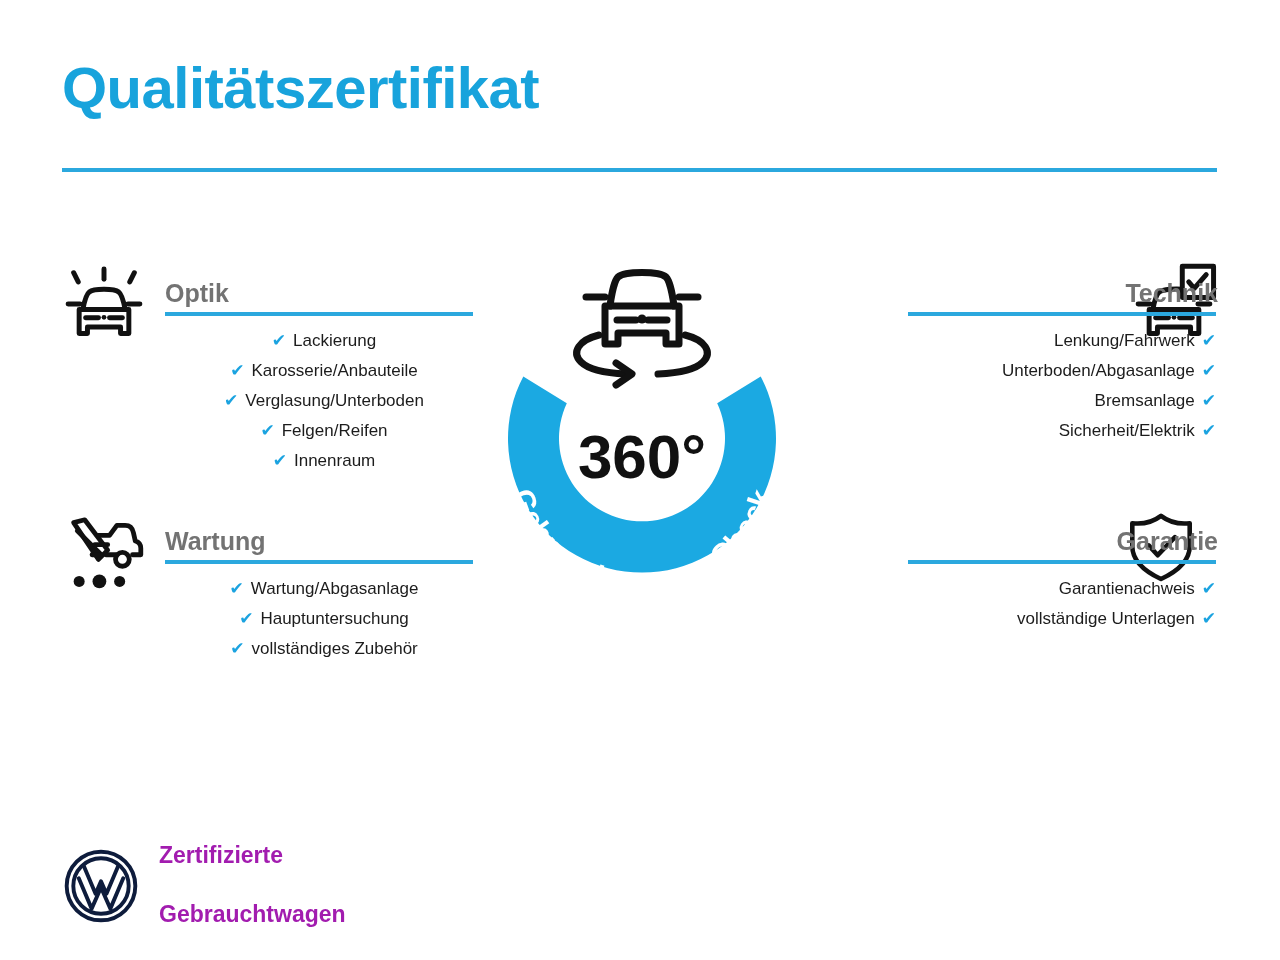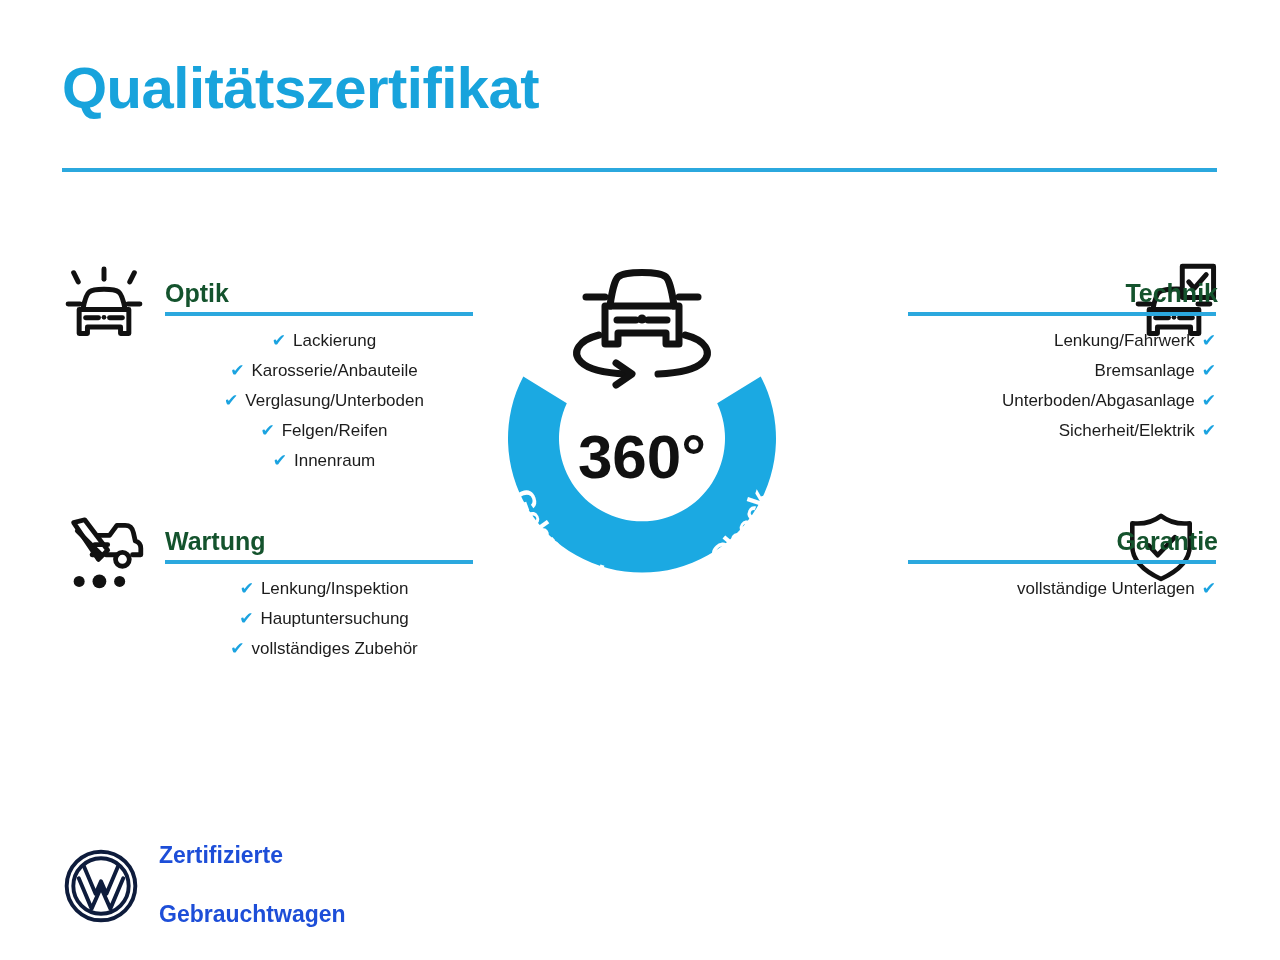--- a/index.html
+++ b/index.html
@@ -56,21 +56,21 @@
 
   .block-head {
     position: relative;
     height: 46px;
   }
   .block-title {
     position: absolute;
     bottom: 8px;
     font-size: 25px;
     font-weight: 700;
-    color: #14532d;
+    color: #737373;
     white-space: nowrap;
   }
   .left .block-title  { left: 107px; }
   .right .block-title { right: 0px; margin-top: 20px; }
 
   .block-rule {
     position: absolute;
     height: 4px;
     background: #2BA8DE;
     width: 308px;
@@ -131,21 +131,21 @@
     top: 812px;
     display: flex;
     align-items: center;
     gap: 19px;
   }
   .vw-mark { width: 78px; height: 78px; display: block; }
   .footer-text {
     font-size: 23px;
     font-weight: 700;
     line-height: 1.28;
-    color: #1d4ed8;
+    color: #a21caf;
     white-space: pre-line;
   }
 </style>
 </head>
 <body>
 
 <div class="page">
 
   <div class="page-title">Qualitätszertifikat</div>
   <div class="header-rule"></div>
@@ -193,21 +193,21 @@
           <circle cx="23" cy="82" r="6" fill="#111" stroke="none"></circle>
           <circle cx="45" cy="82" r="7.5" fill="#111" stroke="none"></circle>
           <circle cx="67" cy="82" r="6" fill="#111" stroke="none"></circle>
         </svg>
       </span>
       <div class="block-head">
         <div class="block-title">Wartung</div>
         <div class="block-rule"></div>
       </div>
       <ul class="check-list">
-        <li><span class="tick">✔</span><span>Lenkung/Inspektion</span></li>
+        <li><span class="tick">✔</span><span>Wartung/Abgasanlage</span></li>
         <li><span class="tick">✔</span><span>Hauptuntersuchung</span></li>
         <li><span class="tick">✔</span><span>vollständiges Zubehör</span></li>
       </ul>
     </div>
   </div>
 
   <div class="col col-right">
 
     <div class="block right" style="top:270px; left:0;">
       <span class="sec-icon">
@@ -222,38 +222,39 @@
           <rect x="59" y="9" width="34" height="34" fill="#fff"></rect>
           <path d="M66 26 l6 7 l13 -15"></path>
         </svg>
       </span>
       <div class="block-head">
         <div class="block-title">Technik</div>
         <div class="block-rule"></div>
       </div>
       <ul class="check-list">
         <li><span>Lenkung/Fahrwerk</span><span class="tick">✔</span></li>
+        <li><span>Unterboden/Abgasanlage</span><span class="tick">✔</span></li>
         <li><span>Bremsanlage</span><span class="tick">✔</span></li>
-        <li><span>Unterboden/Abgasanlage</span><span class="tick">✔</span></li>
         <li><span>Sicherheit/Elektrik</span><span class="tick">✔</span></li>
       </ul>
     </div>
 
     <div class="block right" style="top:518px; left:0;">
       <span class="sec-icon" style="right:6px;">
         <svg viewBox="0 0 100 100" width="82" height="82" fill="none" stroke="#111" stroke-width="5.6" stroke-linecap="round" stroke-linejoin="round">
           <path d="M50 12 C63 22 76 22 85 21 v28 c0 19 -18 32 -35 40 C33 81 15 68 15 49 V21 c9 1 22 1 35 -9 z"></path>
           <path d="M35 48 l11 12 l21 -22"></path>
         </svg>
       </span>
       <div class="block-head">
         <div class="block-title">Garantie</div>
         <div class="block-rule"></div>
       </div>
       <ul class="check-list">
+        <li><span>Garantienachweis</span><span class="tick">✔</span></li>
         <li><span>vollständige Unterlagen</span><span class="tick">✔</span></li>
       </ul>
     </div>
   </div>
 
   <div class="badge">
     <svg viewBox="0 0 352 392" width="352" height="392">
       <defs>
         <path id="arcPath" d="M 42 214 A 134 134 0 1 0 310 214"></path>
       </defs>

